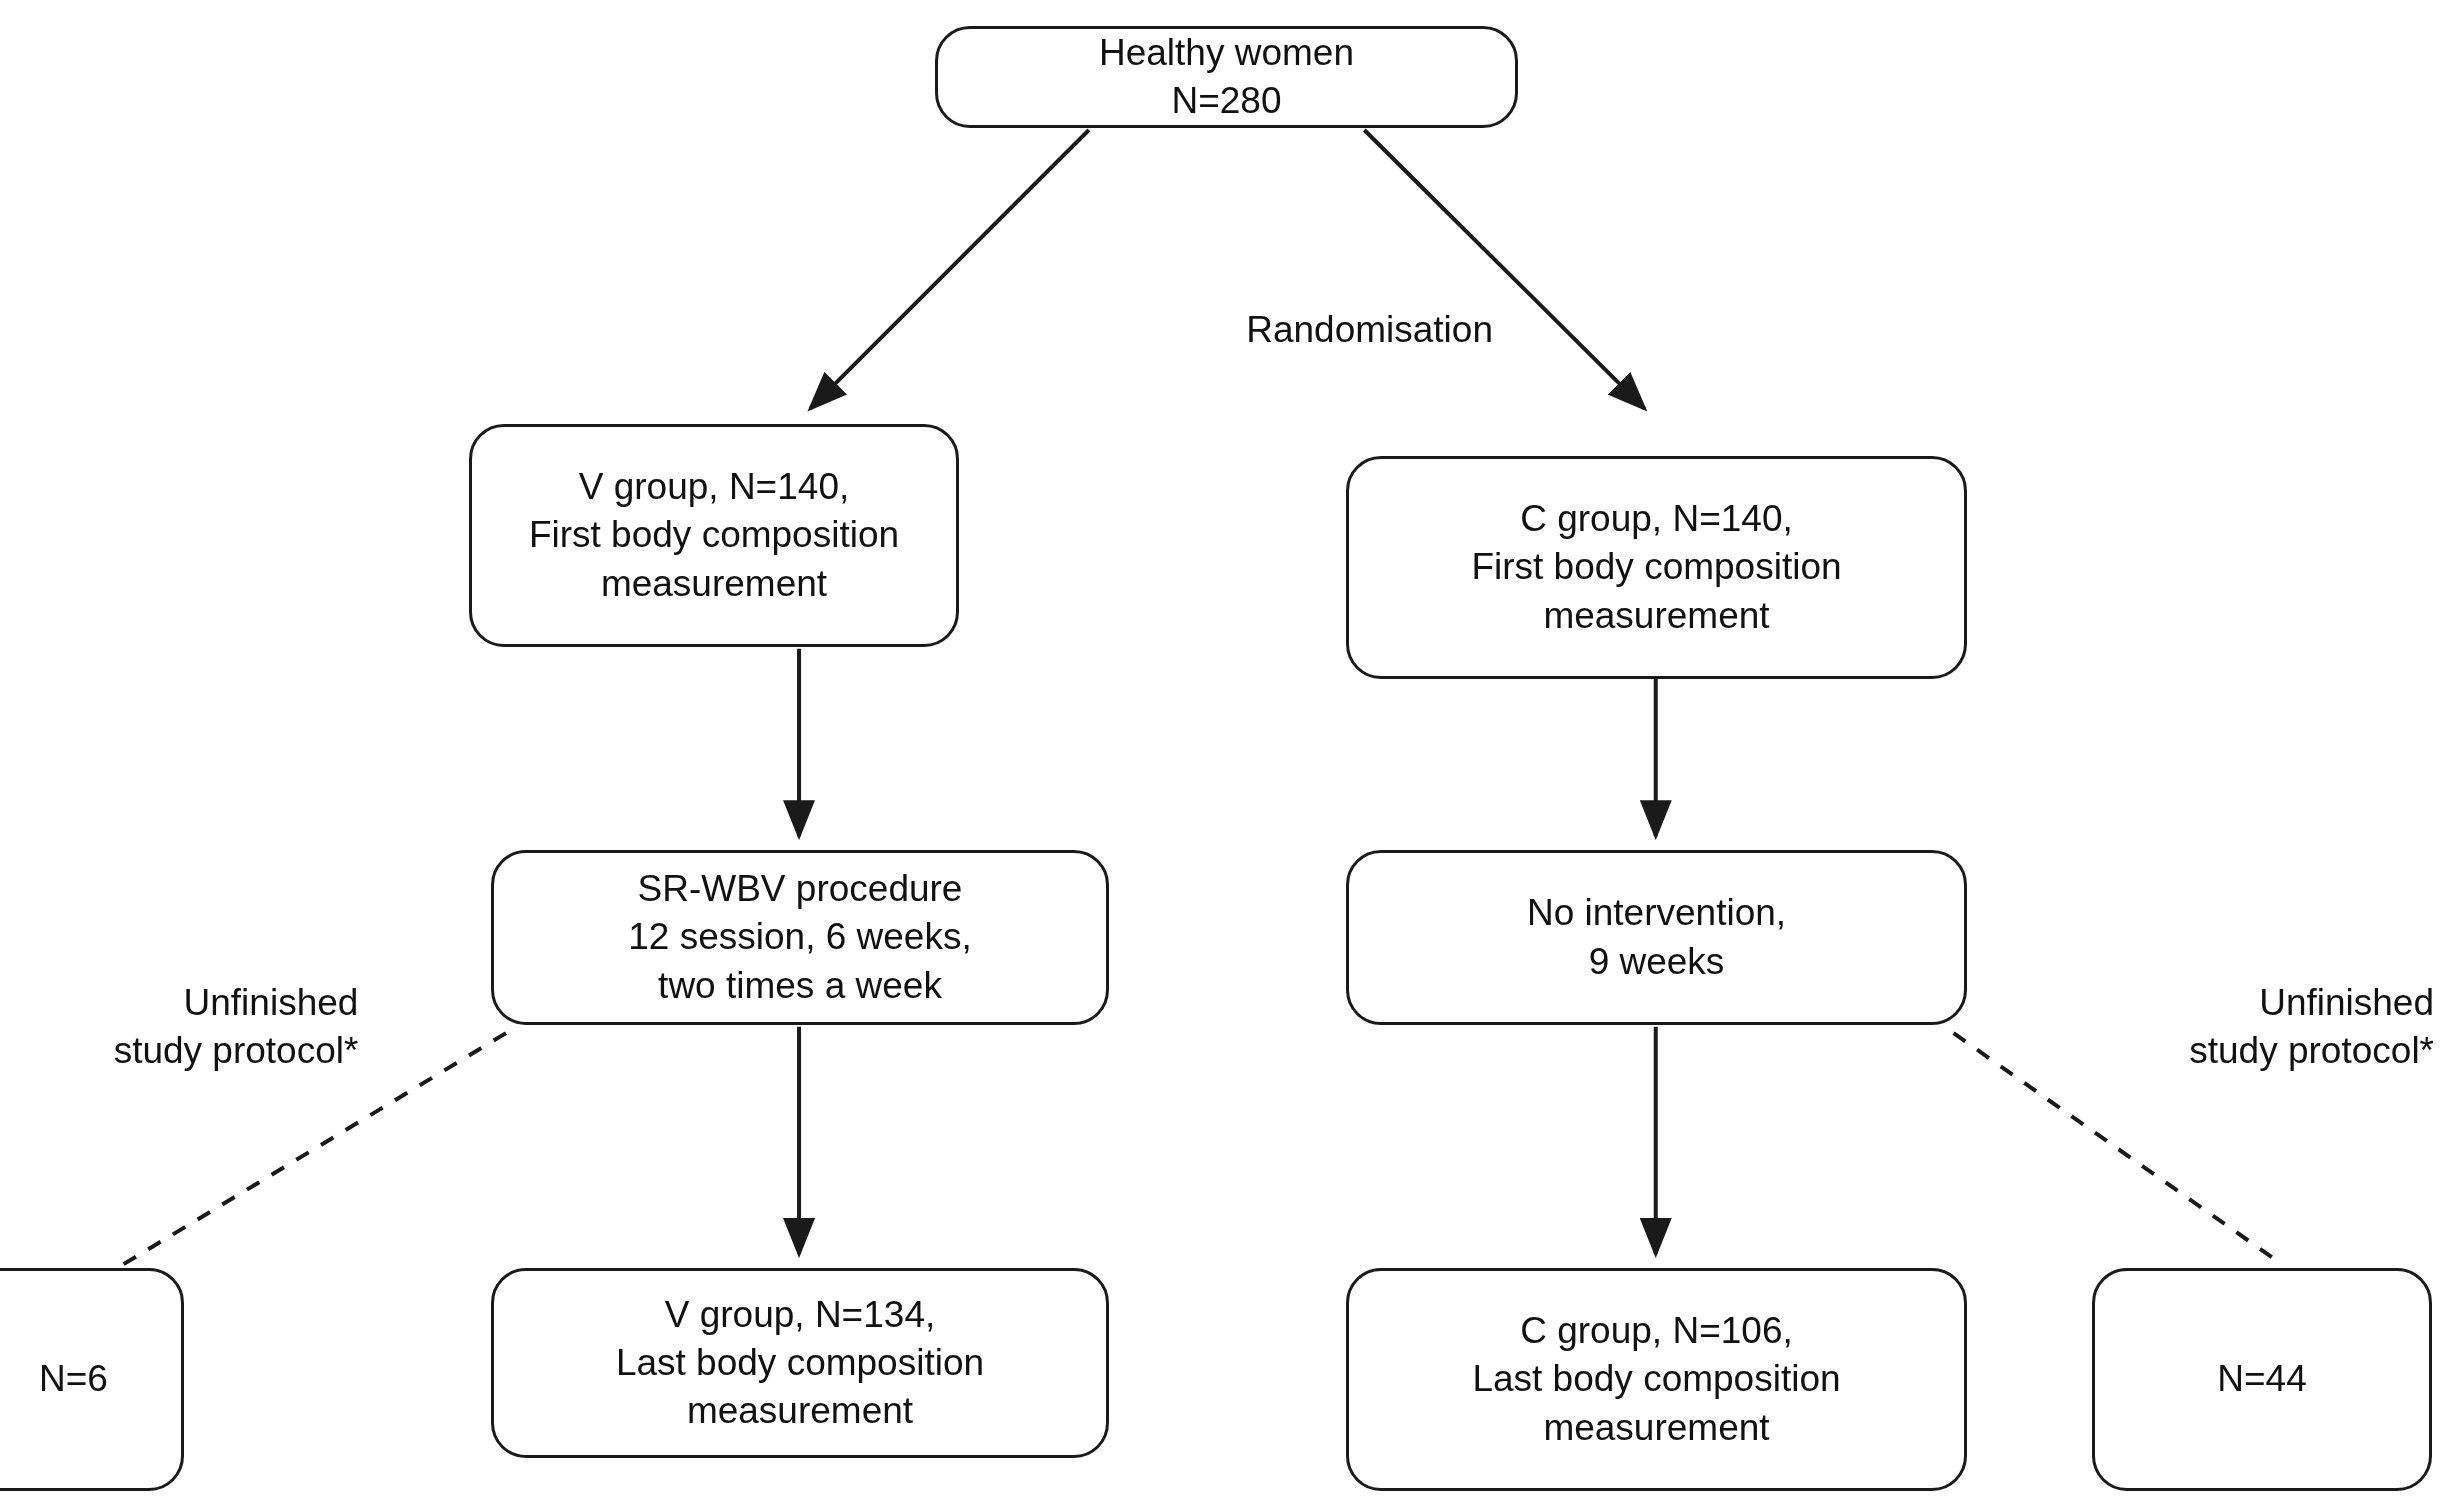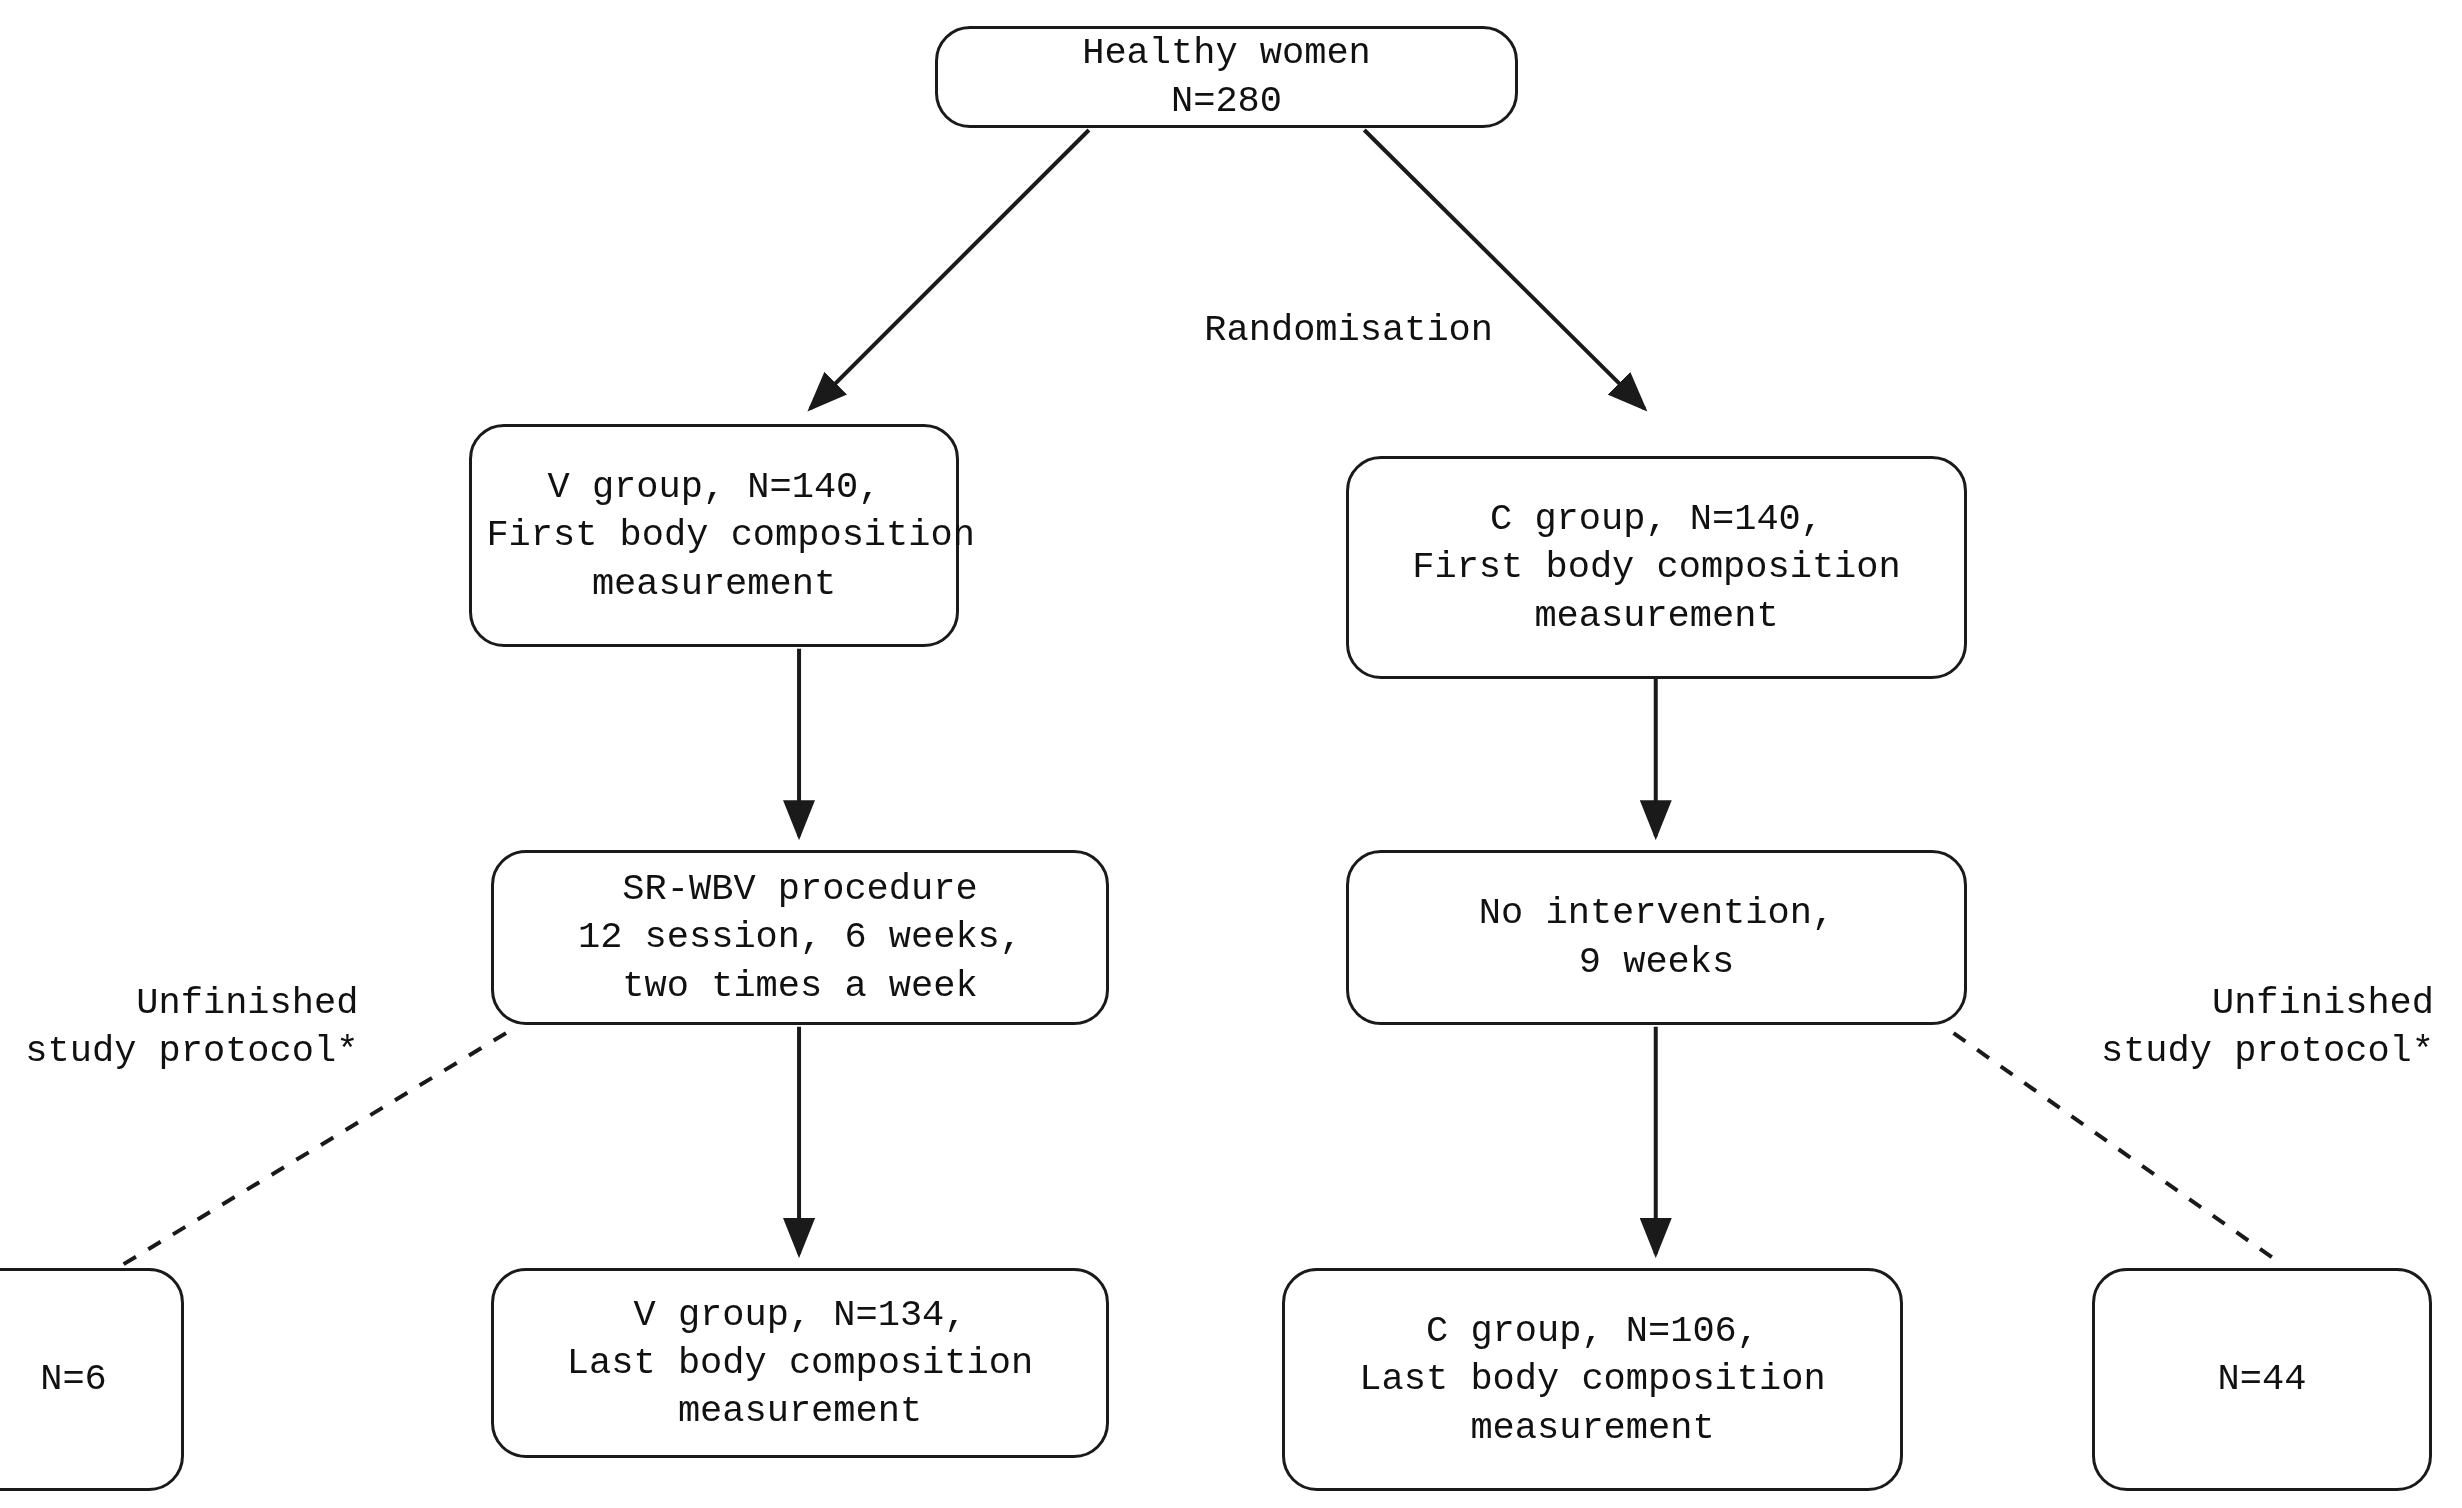--- a/index.html
+++ b/index.html
@@ -6,21 +6,21 @@
   html, body {
     margin: 0;
     padding: 0;
     background: #ffffff;
   }
   #canvas {
     position: relative;
     width: 2462px;
     height: 1509px;
     background: #ffffff;
-    font-family: Liberation Mono, monospace;
+    font-family: Liberation Sans, sans-serif;
     overflow: hidden;
   }
   #connectors {
     position: absolute;
     left: 0;
     top: 0;
     width: 2462px;
     height: 1509px;
     pointer-events: none;
   }
@@ -63,21 +63,21 @@
   }
 
   
   #node-root        { left: 935px; top: 26px;   width: 583px;  height: 102px; }
   #node-v-first     { left: 469px;  top: 424px;  width: 490px;  height: 223px; }
   #node-c-first     { left: 1346px; top: 424px;  width: 621px;  height: 223px; margin-top: 32px; }
   #node-v-interv    { left: 491px;  top: 850px; width: 618px;  height: 175px; }
   #node-c-interv    { left: 1346px; top: 850px; width: 621px;  height: 175px; }
   #node-v-dropout   { left: -37px;  top: 1268px; width: 221px;  height: 223px; }
   #node-v-last      { left: 491px;  top: 1268px; width: 618px;  height: 190px; }
-  #node-c-last      { left: 1282px; top: 1268px; width: 621px;  height: 223px; }
+  #node-c-last      { left: 1346px; top: 1268px; width: 621px;  height: 223px; }
   #node-c-dropout   { left: 2092px; top: 1268px; width: 340px;  height: 223px; }
 
   
   #label-randomisation { left: 964px; top: 306px;  width: 529px; }
   #label-dropout-left  { left: 6.4px;    top: 979px; width: 352px; }
   #label-dropout-right { left: 2058px; top: 979px; width: 376px; }
 </style>
 </head>
 <body>
 

